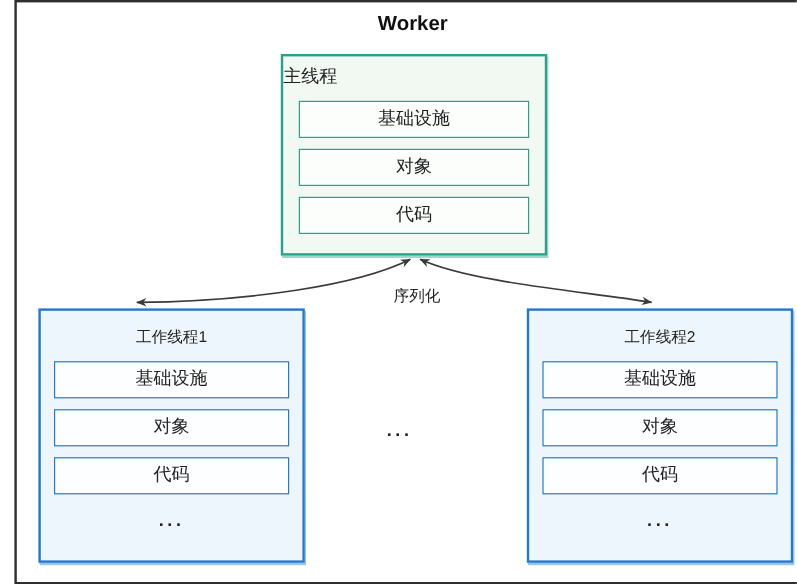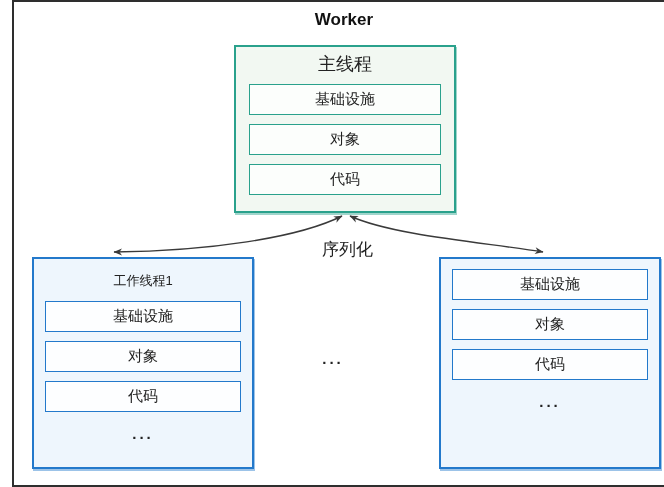--- a/index.html
+++ b/index.html
@@ -34,22 +34,22 @@
     left: 220px;
     top: 43px;
     width: 222px;
     height: 168px;
     background: #f2f8f2;
     border: 2px solid #2aa18c;
     box-shadow: 1px 2px 0 rgba(42, 161, 140, 0.45);
   }
   .main-box .box-title {
     margin-top: 6px;
-    text-align: center;
-    font-size: 18px;
+    text-align: left;
+    font-size: 15px;
     line-height: 22px;
   }
   .main-box .cell {
     width: 192px;
     height: 31px;
     margin: 9px auto 0 auto;
     background: #fcfefc;
     border: 1.5px solid #2aa18c;
     text-align: center;
     font-size: 15px;
@@ -94,21 +94,21 @@
     letter-spacing: 3px;
     color: #222222;
   }
 
   .arrow-label {
     position: absolute;
     left: 283px;
     top: 236px;
     width: 101px;
     text-align: center;
-    font-size: 17px;
+    font-size: 13px;
     color: #222222;
   }
 
   .middle-ellipsis {
     position: absolute;
     left: 295px;
     top: 348px;
     width: 48px;
     text-align: center;
     font-size: 15px;
@@ -155,19 +155,20 @@
     <div class="box-title">工作线程1</div>
     <div class="cell">基础设施</div>
     <div class="cell">对象</div>
     <div class="cell">代码</div>
     <div class="ellipsis-row">...</div>
   </div>
 
   <div class="middle-ellipsis">...</div>
 
   <div class="worker-box" id="worker2">
+    <div class="box-title">工作线程2</div>
     <div class="cell">基础设施</div>
     <div class="cell">对象</div>
     <div class="cell">代码</div>
     <div class="ellipsis-row">...</div>
   </div>
 
 </div>
 
 </body></html>

